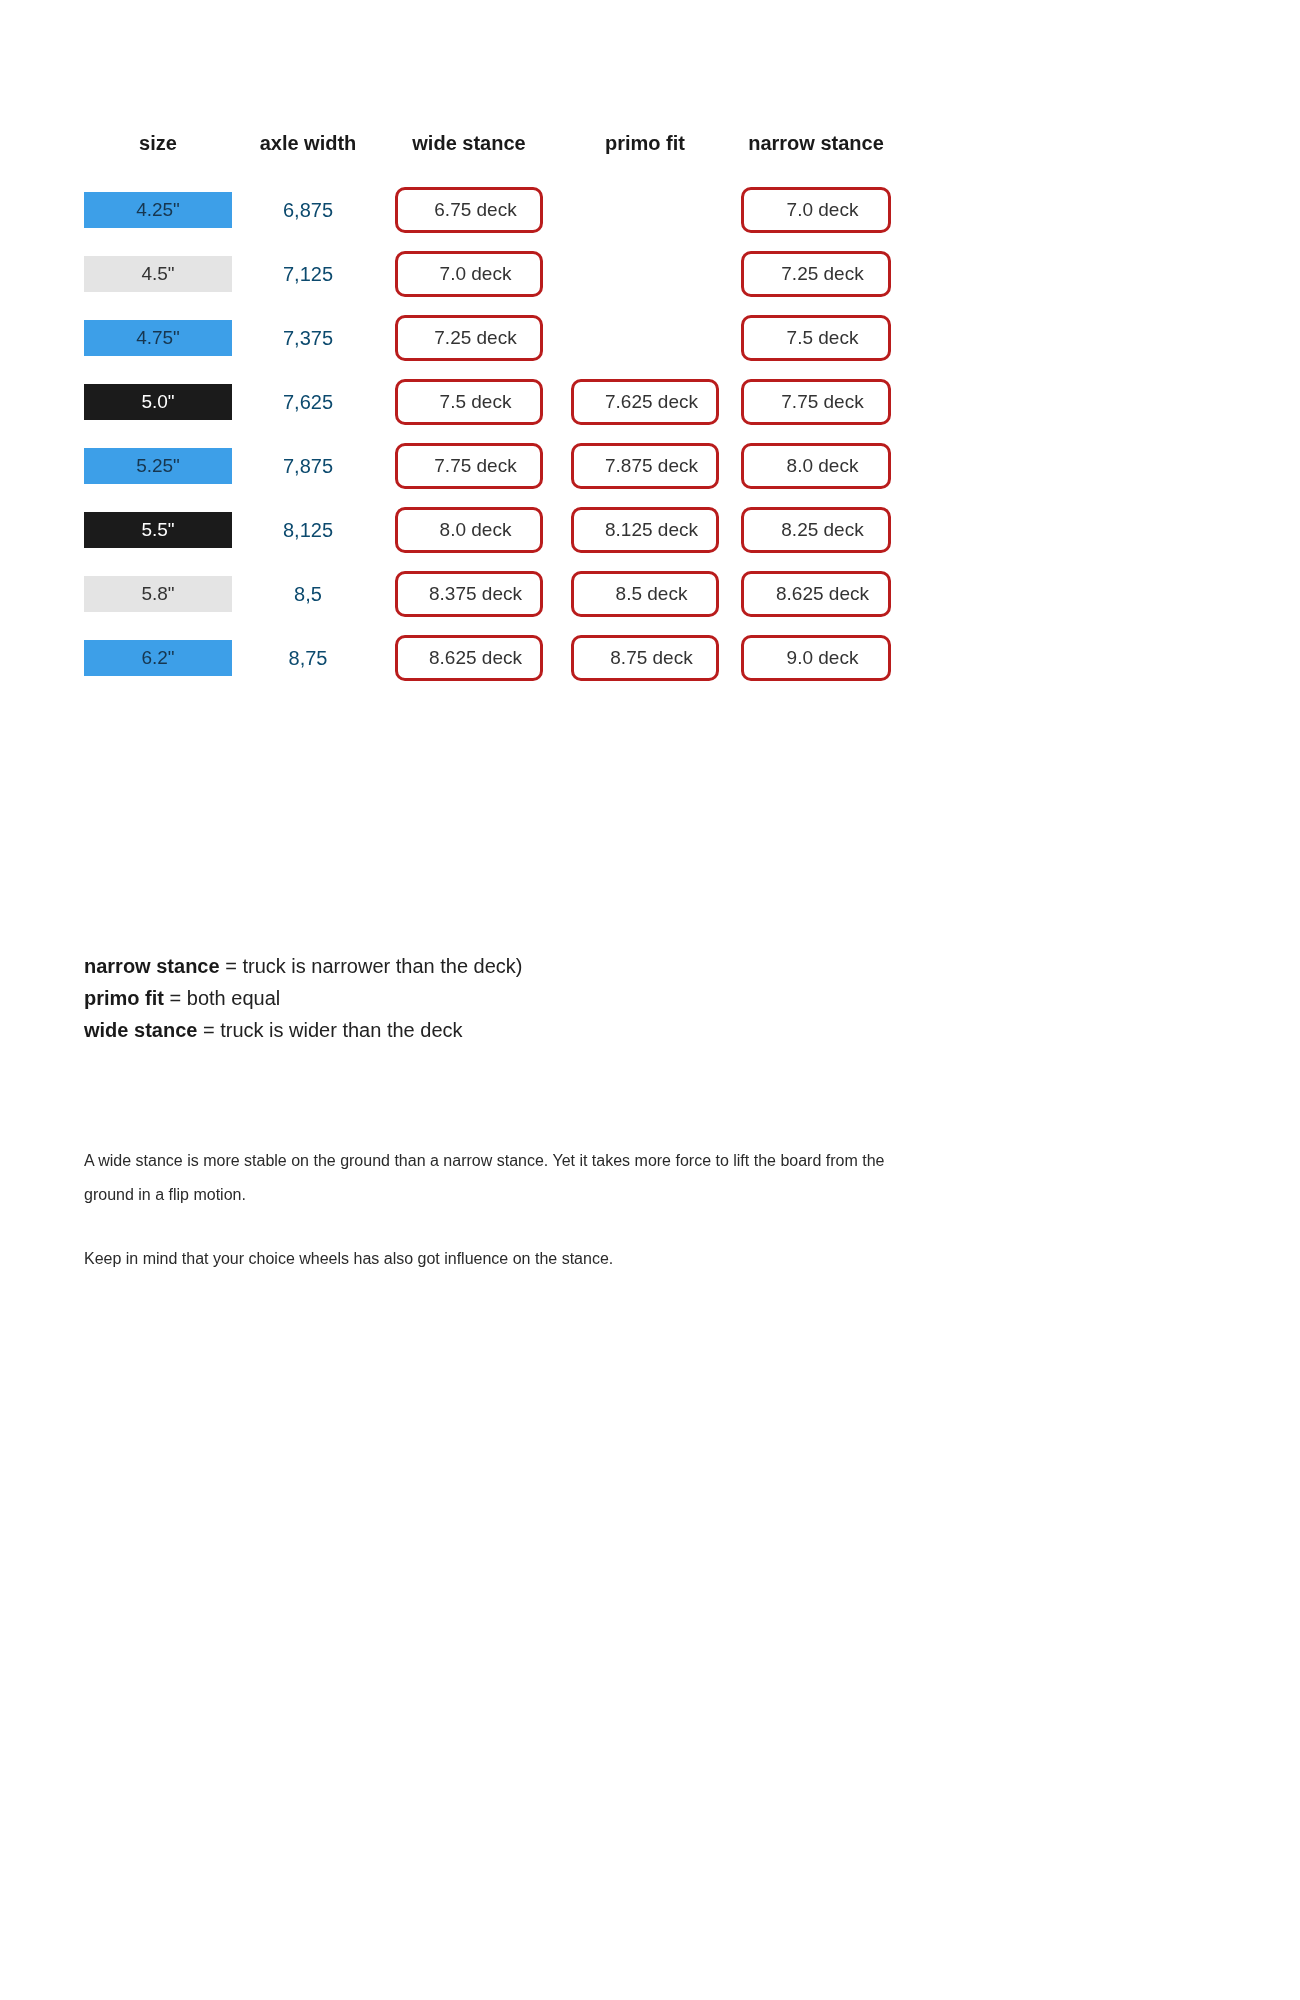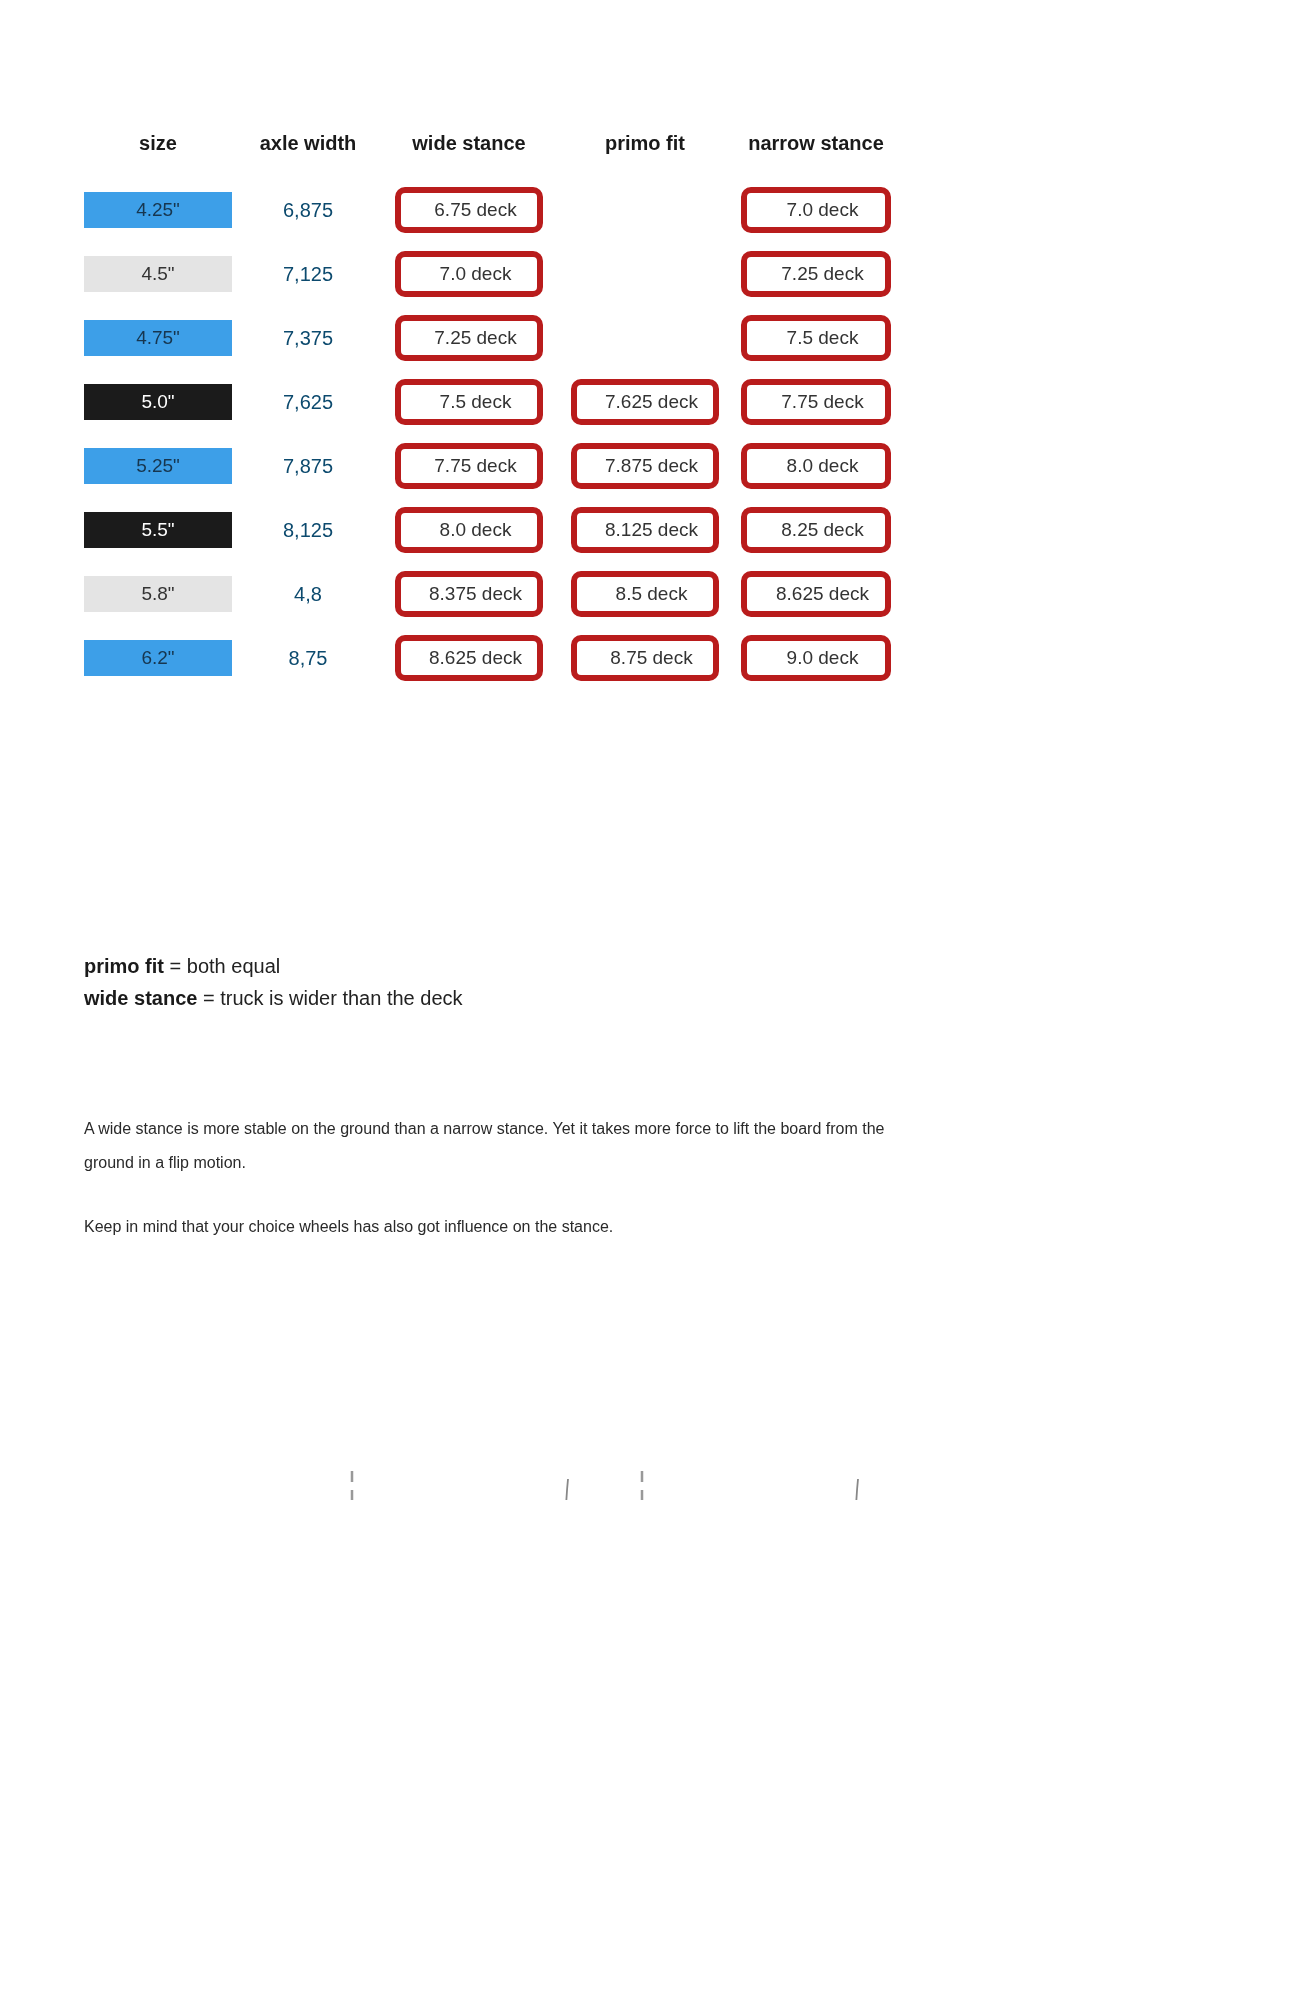--- a/index.html
+++ b/index.html
@@ -44,21 +44,21 @@
     font-size: 19px;
   }
   .size-blue  { background: #3d9fe8; color: #17364f; }
   .size-black { background: #1b1b1b; color: #ffffff; }
   .size-gray  { background: #e4e4e4; color: #333333; }
   .axle-val { font-size: 20px; color: #0c4a6e; }
   .deck-box {
     width: 148px;
     height: 46px;
     box-sizing: border-box;
-    border: 6px solid #b91c1c;
+    border: 3px solid #b91c1c;
     border-radius: 10px;
     background: #ffffff;
     display: flex;
     justify-content: center;
     align-items: center;
     font-size: 19px;
     color: #333;
     padding-left: 13px;
   }
   .deck-box.narrow { width: 150px; }
@@ -187,21 +187,21 @@
           </div>
       <div class="t-cell">
             <div class="deck-box narrow">8.25 deck</div>
           </div>
     </div>
 
     <div class="t-row">
       <div class="t-cell">
             <div class="size-pill size-gray">5.8"</div>
           </div>
-      <div class="t-cell axle-val">4,8</div>
+      <div class="t-cell axle-val">8,5</div>
       <div class="t-cell">
             <div class="deck-box">8.375 deck</div>
           </div>
       <div class="t-cell">
             <div class="deck-box">8.5 deck</div>
           </div>
       <div class="t-cell">
             <div class="deck-box narrow">8.625 deck</div>
           </div>
     </div>
@@ -218,20 +218,24 @@
             <div class="deck-box">8.75 deck</div>
           </div>
       <div class="t-cell">
             <div class="deck-box narrow">9.0 deck</div>
           </div>
     </div>
   </div>
   </div>
 
   <div class="legend">
+    <div class="legend-line">
+      <span class="legend-term">narrow stance</span>
+      <span>= truck is narrower than the deck)</span>
+    </div>
     <div class="legend-line">
       <span class="legend-term">primo fit</span>
       <span>= both equal</span>
     </div>
     <div class="legend-line">
       <span class="legend-term">wide stance</span>
       <span>= truck is wider than the deck</span>
     </div>
   </div>
 

